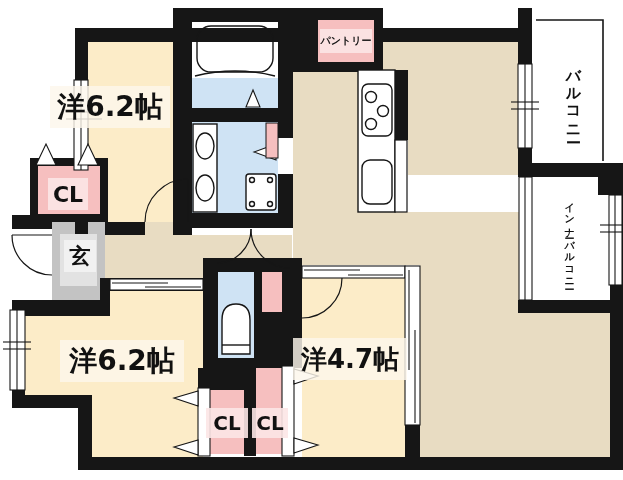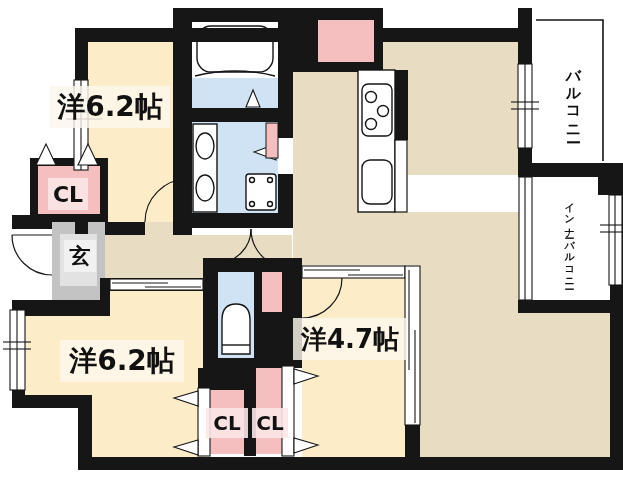--- a/index.html
+++ b/index.html
@@ -185,28 +185,29 @@
 
       <path d="M 536 20 L 603 20 L 603 161" stroke-width="1.6"></path>
     </g>
   </svg>
 
   <div class="label" style="left:50px;top:86px;width:120px;height:42px;font-size:28px;">洋6.2帖</div>
 
 
   <div class="label" style="left:60px;top:340px;width:124px;height:42px;font-size:28px;">洋6.2帖</div>
 
-  <div class="label" style="left:293px;top:318px;width:114px;height:42px;font-size:26px;">洋4.7帖</div>
+  <div class="label" style="left:293px;top:338px;width:114px;height:42px;font-size:26px;">洋4.7帖</div>
 
   <div class="label pinkbg" style="left:48px;top:178px;width:40px;height:32px;font-size:22px;">CL</div>
 
   <div class="label pinkbg" style="left:206px;top:408px;width:42px;height:30px;font-size:20px;">CL</div>
 
   <div class="label pinkbg" style="left:252px;top:408px;width:36px;height:30px;font-size:20px;">CL</div>
 
   <div class="label" style="left:64px;top:240px;width:32px;height:32px;font-size:21px;background:rgba(248,248,248,.7);">玄</div>
 
+  <div class="label pinkbg" style="left:320px;top:29px;width:52px;height:24px;font-size:10px;letter-spacing:0;">パントリー</div>
 
   <div class="label vert" style="left:558px;top:35px;width:30px;height:125px;font-size:15px;">バルコニー</div>
 
   <div class="label vert" style="left:557px;top:183px;width:24px;height:115px;font-size:10px;letter-spacing:1px;">インナーバルコニー</div>
 
 </div>
 
 </body></html>

